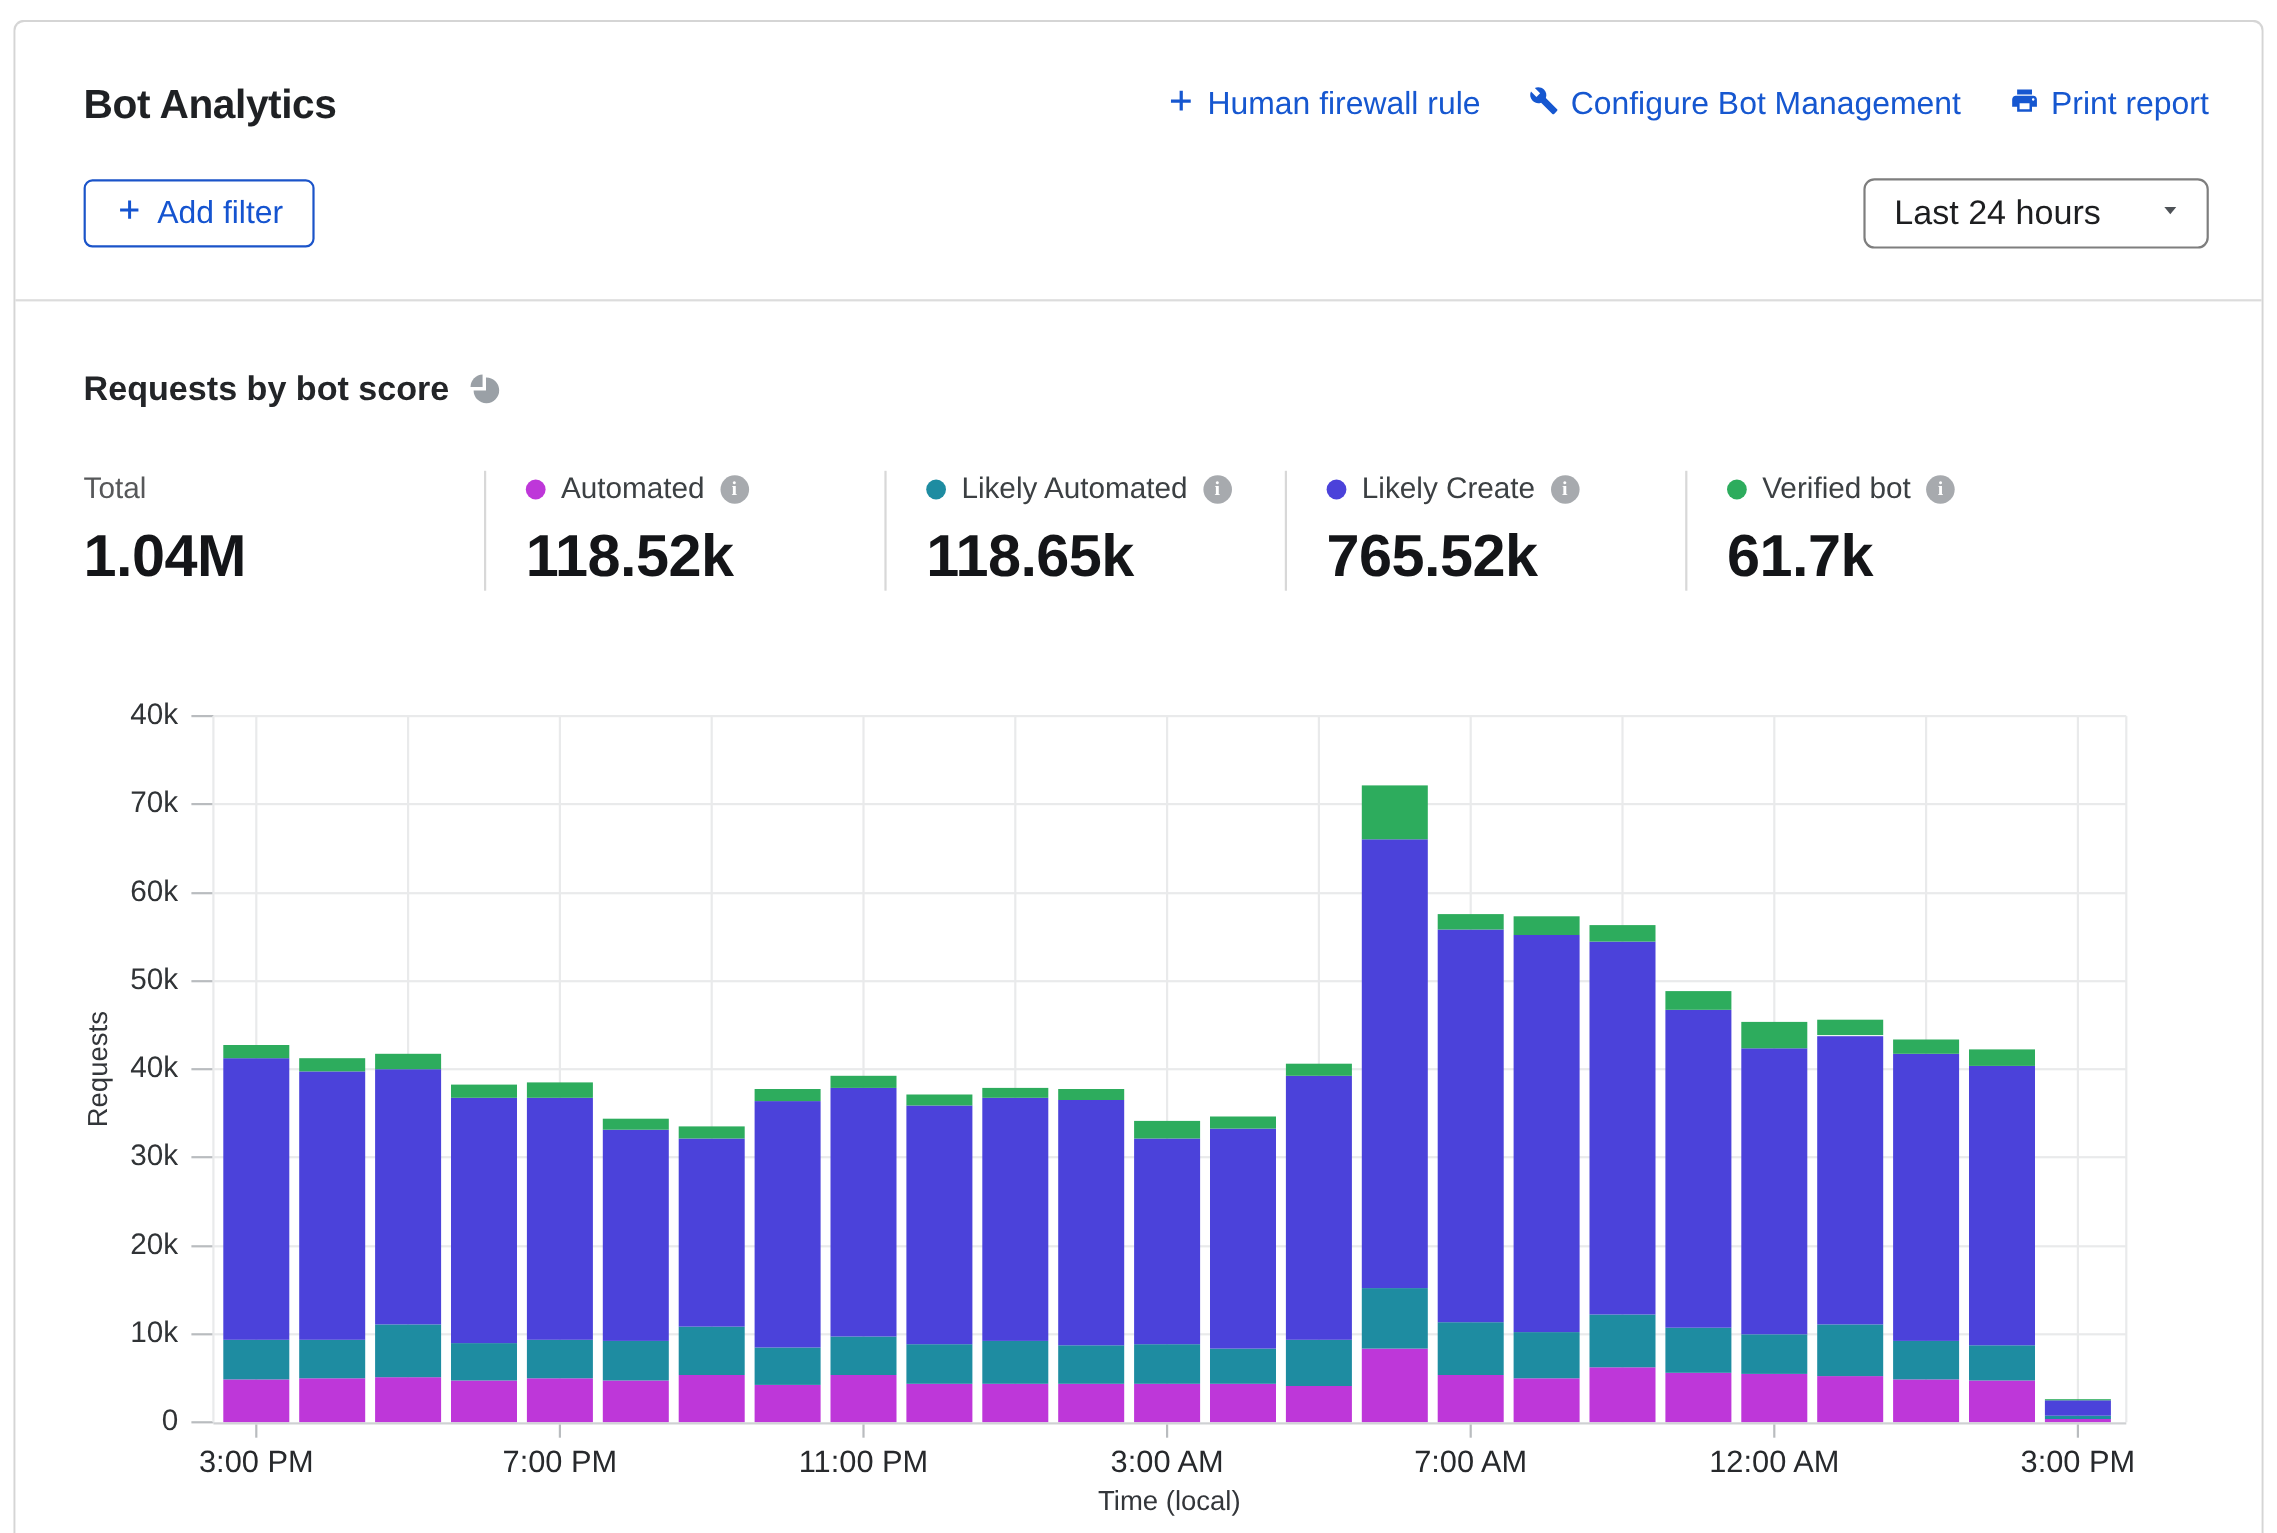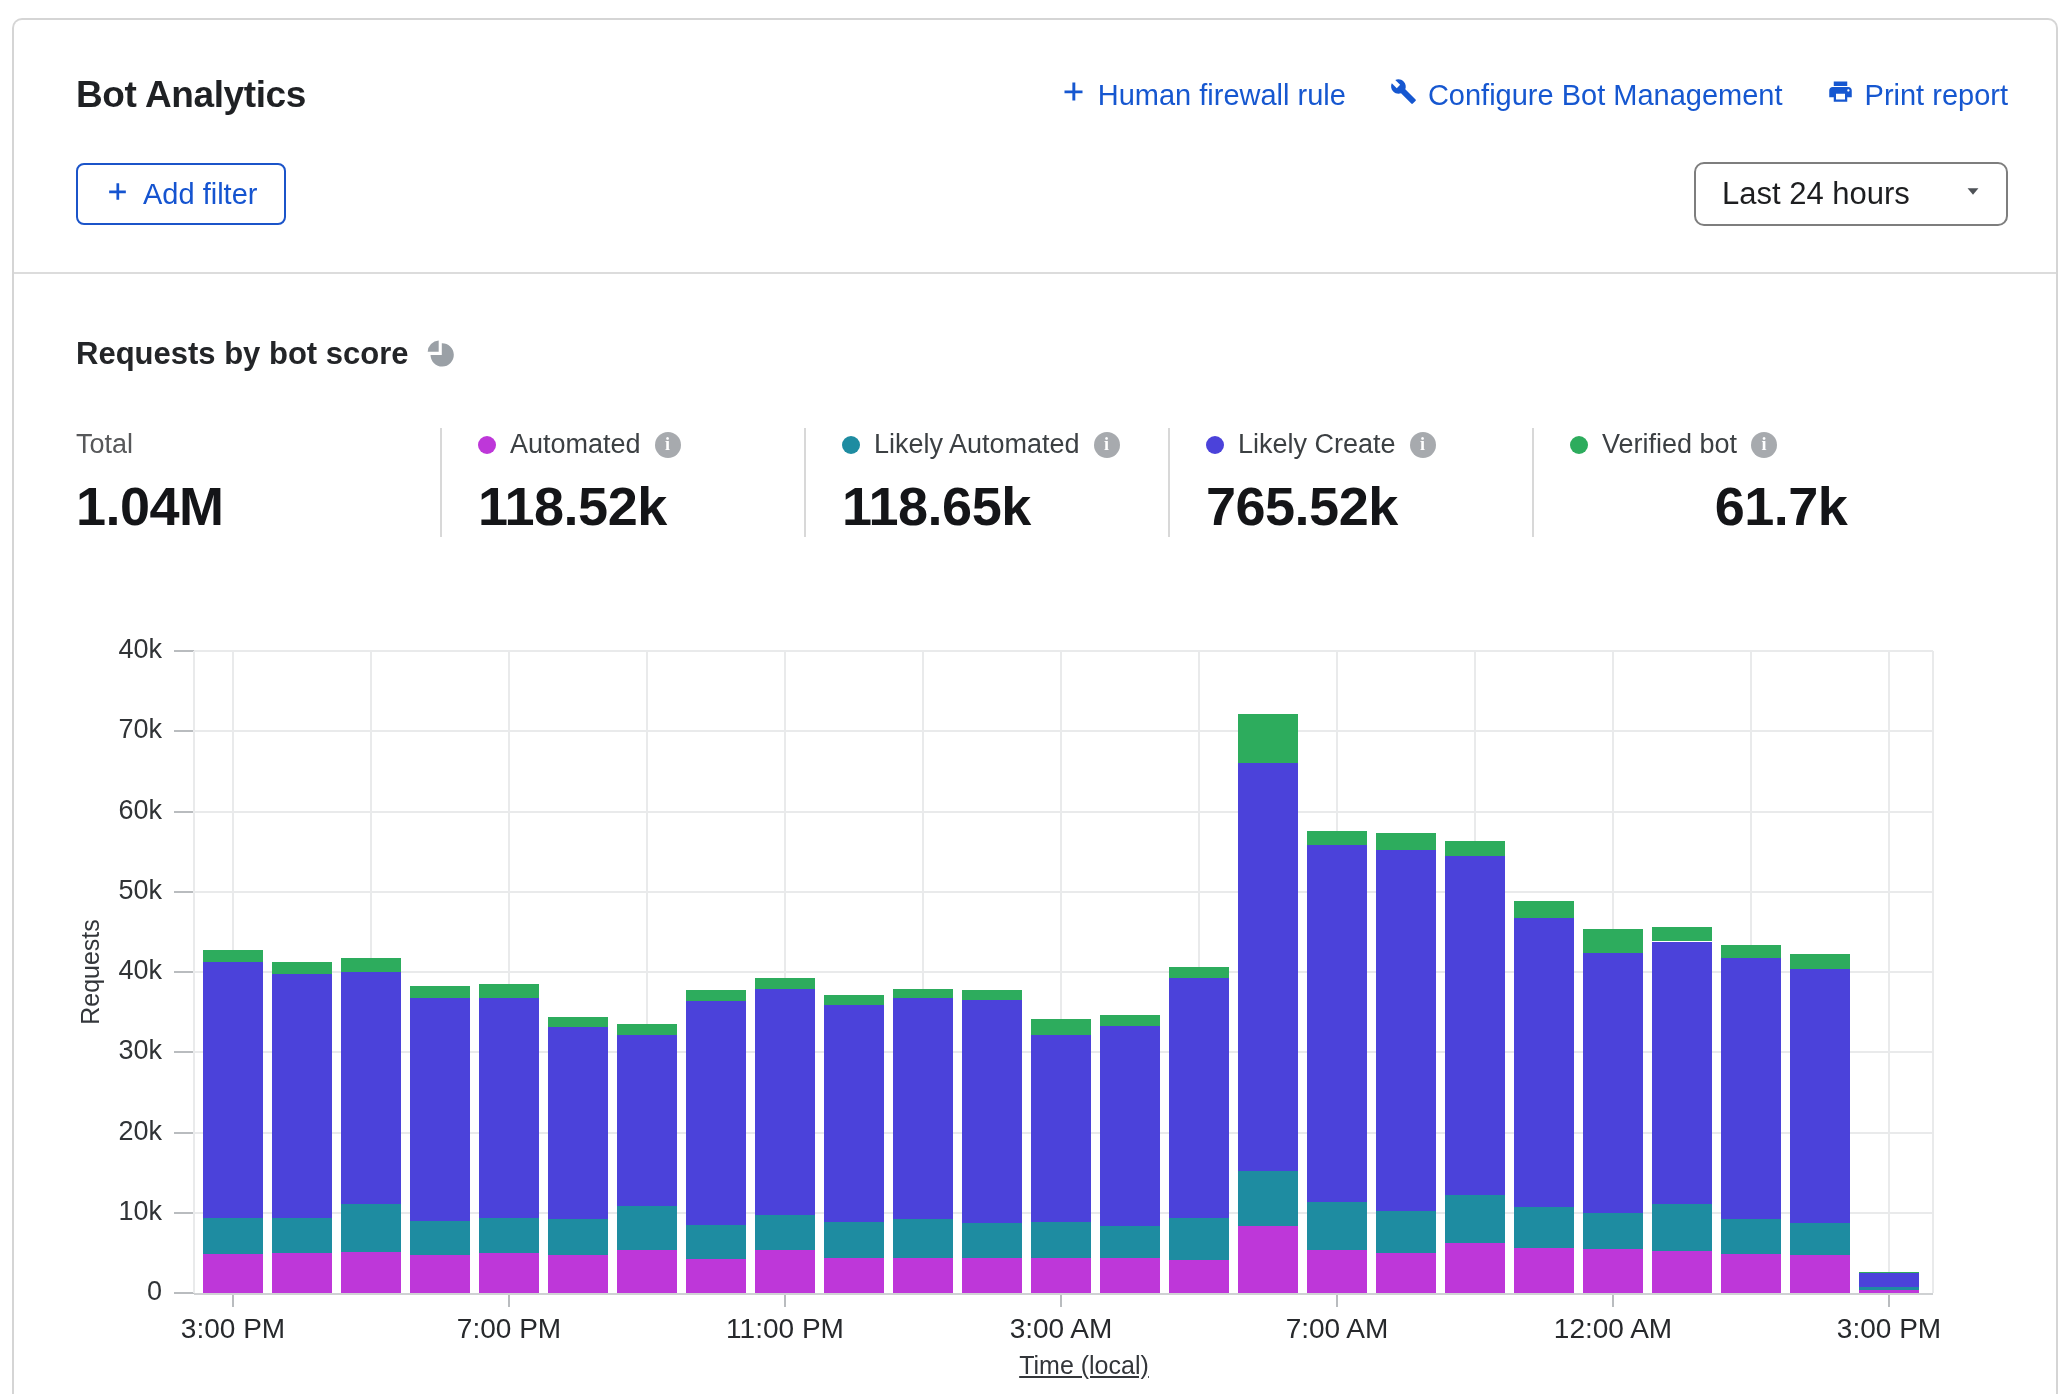--- a/index.html
+++ b/index.html
@@ -53,21 +53,21 @@
   
   .section { padding: 62px 48px 0 62px; }
   .section-title-row { display: flex; align-items: center; gap: 17px; }
   .section-title { font-size: 31px; font-weight: 700; color: #232528; }
   .pie-icon svg { width: 31px; height: 31px; display: block; }
   
   .stats-row { display: flex; margin-top: 56px; }
   .stat { width: 364px; padding-right: 16px; }
   .stat:first-child { width: 364px; }
   .stat + .stat { border-left: 2px solid #d8d8d8; padding-left: 36px; }
-  .stat:last-child { flex: 1; text-align: center; }
+  .stat:last-child { flex: 1; }
   .stat-label-row { display: flex; align-items: center; gap: 14px; height: 33px; }
   .stat-label { font-size: 27px; color: #3c4043; }
   .stat-label.muted { color: #57585a; }
   .dot { width: 18px; height: 18px; border-radius: 50%; flex: none; }
   .info-icon {
     width: 26px; height: 26px; border-radius: 50%;
     background: #a7aaae; color: #fff;
     display: inline-flex; align-items: center; justify-content: center;
     font-size: 18px; font-weight: 700; font-family: "Liberation Serif", serif;
     cursor: pointer; flex: none;
@@ -180,21 +180,21 @@
           <span class="dot" style="background: rgb(45, 172, 93);"></span>
           <span class="stat-label">Verified bot</span>
           <span class="info-icon">i</span>
         </div>
         <div class="stat-value">61.7k</div>
       </div>
     </div>
 
     <div class="chart-wrap" id="chart">
       <div class="axis-title-y" style="left:14px; top:351px;">Requests</div>
-      <div class="axis-title-x" style="left:883px; top:730px; width:250px;text-decoration:underline;">Time (local)</div>
+      <div class="axis-title-x" style="left:862px; top:730px; width:250px;">Time (local)</div>
     <div class="tick" style="left: 98px; top: 671px; width: 20px; height: 2px;"></div>
         <div class="y-label" style="left: 0px; top: 655px; width: 86px;">0</div>
         <div class="grid-h" style="left: 118px; top: 590.75px; width: 1739px;"></div>
         <div class="tick" style="left: 98px; top: 590.75px; width: 20px; height: 2px;"></div>
         <div class="y-label" style="left: 0px; top: 574.75px; width: 86px;">10k</div>
         <div class="grid-h" style="left: 118px; top: 510.5px; width: 1739px;"></div>
         <div class="tick" style="left: 98px; top: 510.5px; width: 20px; height: 2px;"></div>
         <div class="y-label" style="left: 0px; top: 494.5px; width: 86px;">20k</div>
         <div class="grid-h" style="left: 118px; top: 430.25px; width: 1739px;"></div>
         <div class="tick" style="left: 98px; top: 430.25px; width: 20px; height: 2px;"></div>

